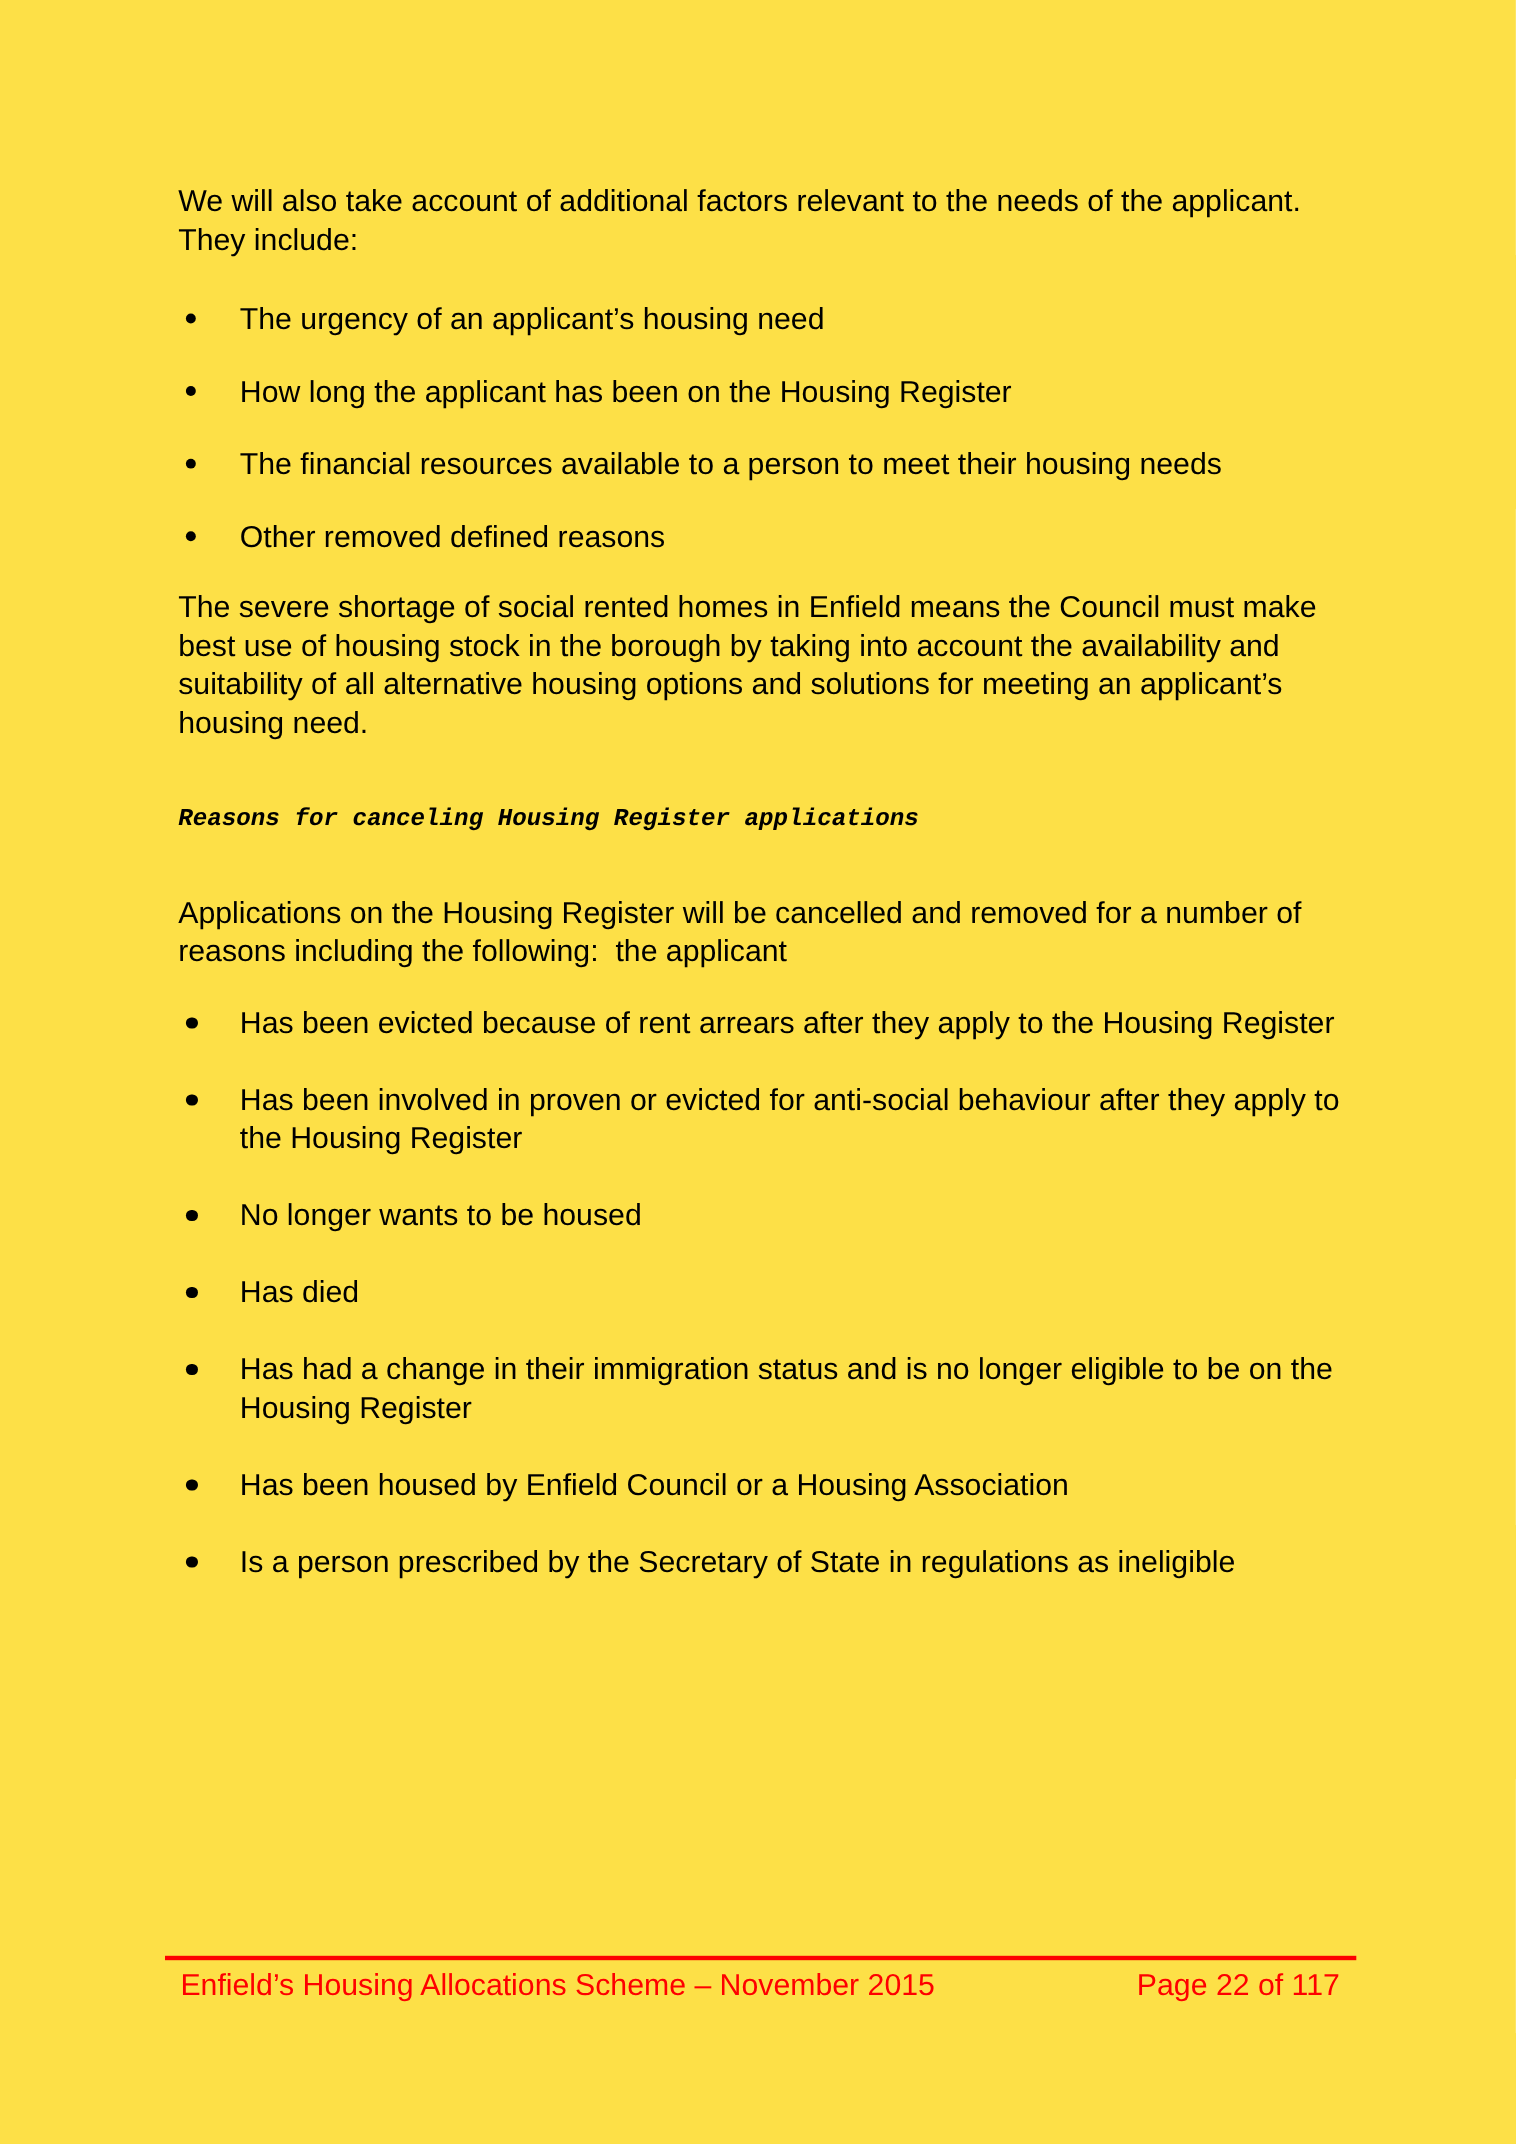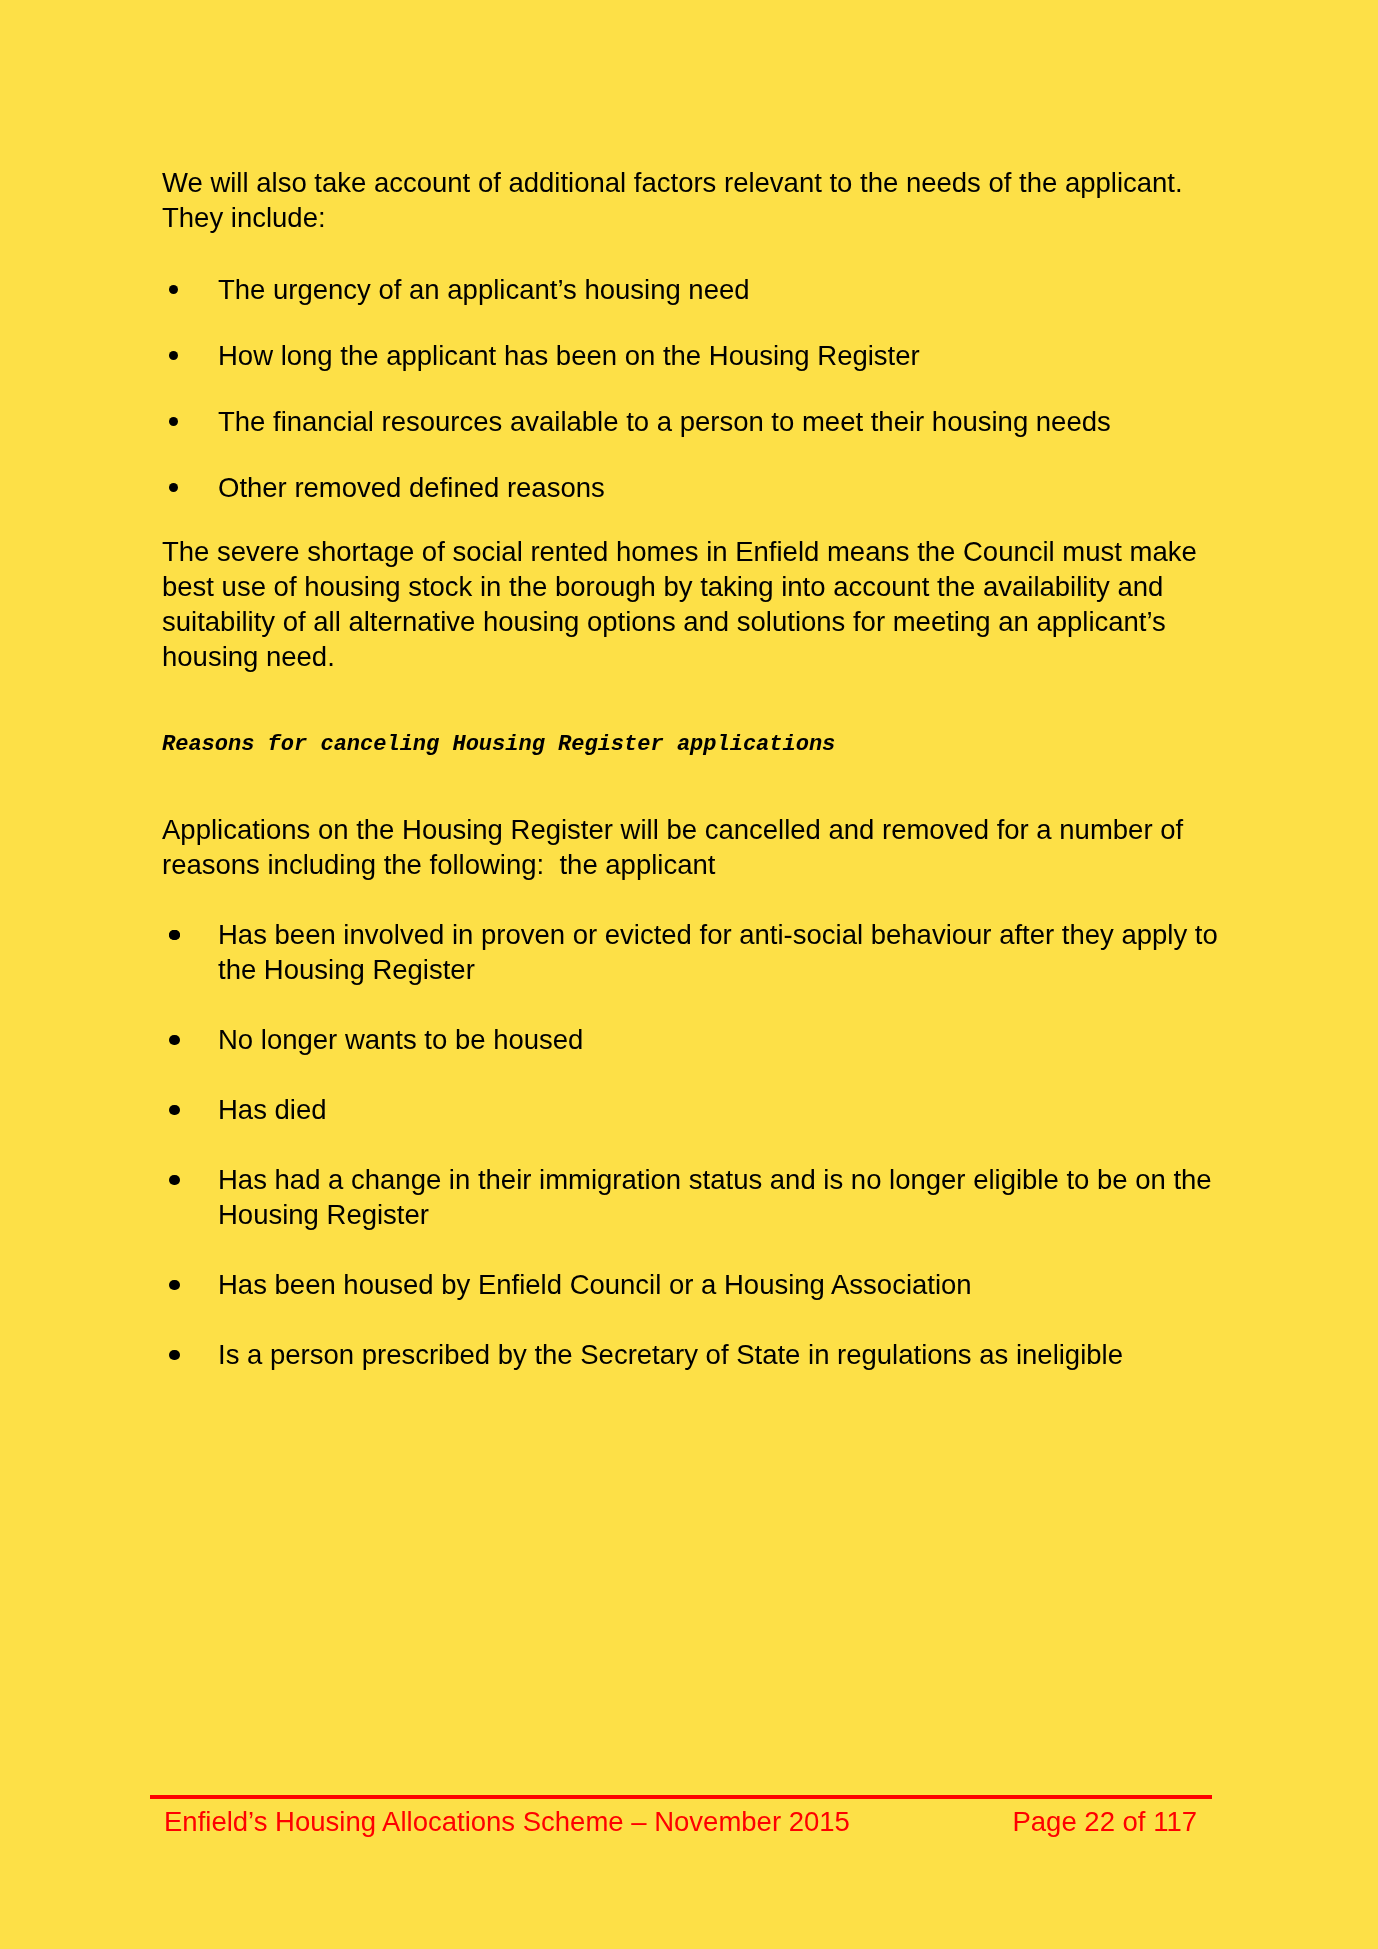--- a/index.html
+++ b/index.html
@@ -57,30 +57,29 @@
     width: 9px; height: 9px;
     border-radius: 50%;
     background: #000000;
   }
   ul.list-cancel .bullet {
     width: 10.5px; height: 10.5px;
     top: 12.5px;
   }
   .footer {
     position: absolute;
-    left: 150px; right: 166px;
+    left: 150px; right: 145px;
     top: 1778px;
     border-top: 4px solid #fe0000;
     color: #fe0000;
     font-size: 27.5px;
     line-height: 35px;
     padding-top: 5px;
     display: flex;
     justify-content: space-between;
-    margin-top: 17px;
   }
   .footer .doc-title { padding-left: 14px; }
   .footer .page-num  { padding-right: 15px; }
 </style>
 </head>
 <body>
 
 <div class="page">
   <div class="content">
 
@@ -107,20 +106,21 @@
 
     <p class="para para-shortage">The severe shortage of social rented homes in Enfield means the Council must make best use of housing stock in the borough by taking into account the availability and suitability of all alternative housing options and solutions for meeting an applicant’s housing need.</p>
 
     <h2 class="heading">Reasons for canceling Housing Register applications</h2>
 
     <p class="para para-cancel">Applications on the Housing Register will be cancelled and removed for a number of reasons including the following:  the applicant</p>
 
     <ul class="doclist list-cancel">
       <li>
         <span class="bullet"></span>
+        <span class="li-text">Has been evicted because of rent arrears after they apply to the Housing Register</span>
       </li>
       <li>
         <span class="bullet"></span>
         <span class="li-text">Has been involved in proven or evicted for anti-social behaviour after they apply to the Housing Register</span>
       </li>
       <li>
         <span class="bullet"></span>
         <span class="li-text">No longer wants to be housed</span>
       </li>
       <li>

